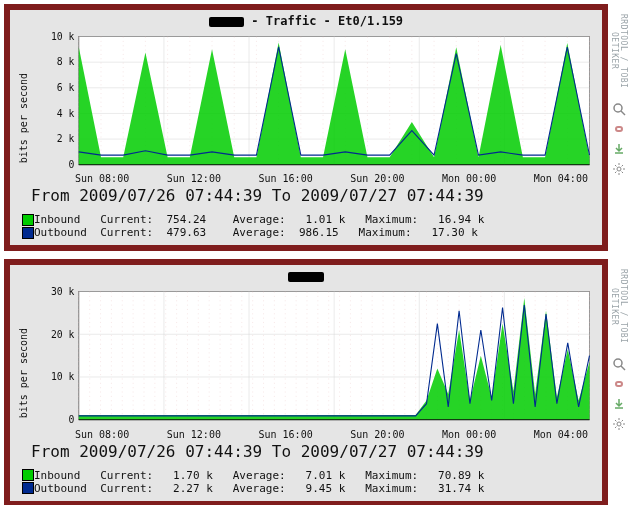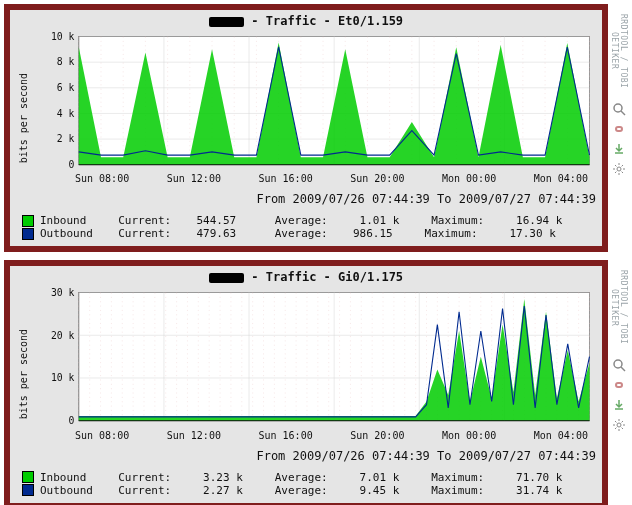--- a/index.html
+++ b/index.html
@@ -45,23 +45,23 @@
     transform: rotate(180deg);
     text-align: center;
     font-size: 10px;
     color: #111;
     padding: 4px 2px;
   }
   .plot-area { flex: 1; }
   svg.plot { display: block; width: 100%; }
   .xticks { display: flex; justify-content: space-between; font-size: 10px; color: #111; margin: 2px 8px 0 44px; }
   .xticks span { flex: 0 0 auto; }
-  .range { text-align: right; font-size: 12px; color: #111; margin-top: 8px; }
+  .range { text-align: left; font-size: 16px; color: #111; margin-top: 2px; }
   .legend { margin: 8px 0 0 6px; }
-  .legend-row { display: flex; align-items: center; gap: 6px; font-size: 11px; color: #111; white-space: pre; }
+  .legend-row { display: flex; align-items: center; font-size: 11px; color: #111; white-space: pre; }
   .swatch { width: 10px; height: 10px; border: 1px solid #000; flex: 0 0 10px; }
   .swatch.in  { background: #00cc00; }
   .swatch.out { background: #002a8f; }
   .toolbar {
     display: flex;
     flex-direction: column;
     gap: 6px;
     padding: 2px 0;
     width: 18px;
     align-items: center;
@@ -152,21 +152,21 @@
           <span>Mon 04:00</span>
         </div>
         <div class="range">From 2009/07/26 07:44:39 To 2009/07/27 07:44:39</div>
       </div>
     </div>
     <div class="legend">
       <div class="legend-row">
         <span class="swatch in"></span>
         <span>Inbound</span><span>   </span>
         <span>Current:</span><span>  </span>
-        <span>544.57</span><span>    </span>
+        <span>754.24</span><span>    </span>
         <span>Average:</span><span>   </span>
         <span>1.01 k</span><span>   </span>
         <span>Maximum:</span><span>   </span>
         <span>16.94 k</span>
       </div>
       <div class="legend-row">
         <span class="swatch out"></span>
         <span>Outbound</span><span>  </span>
         <span>Current:</span><span>  </span>
         <span>479.63</span><span>    </span>
@@ -201,21 +201,21 @@
           <circle cx="7" cy="7" r="2" fill="none" stroke="#888"></circle>
           <path d="M7 1v2M7 11v2M1 7h2M11 7h2M3 3l1.4 1.4M9.6 9.6L11 11M3 11l1.4-1.4M9.6 4.4L11 3" stroke="#888"></path>
         </svg>
       </span>
   </div>
 </div>
 
 <div class="panel-wrap">
   <div class="panel">
     <div class="title">
-      <span class="redact">&nbsp;</span><span> - Traffic - Gi0/1.175</span>
+      <span class="redact">&nbsp;</span>
     </div>
     <div class="chart-row">
       <div class="ylab">bits per second</div>
       <div class="plot-area">
         <svg class="plot" viewBox="0 0 520 130" preserveAspectRatio="none">
             <rect x="44" y="6" width="470" height="118" fill="#fff" stroke="#000" stroke-width="0.6"></rect>
             <line x1="44" y1="124" x2="514" y2="124" stroke="#d9d9d9" stroke-width="0.5"></line>
             <text x="40" y="127" text-anchor="end" font-size="9" fill="#111" font-family="monospace">0</text>
             <line x1="44" y1="84.66666666666667" x2="514" y2="84.66666666666667" stroke="#d9d9d9" stroke-width="0.5"></line>
             <text x="40" y="87.66666666666667" text-anchor="end" font-size="9" fill="#111" font-family="monospace">10 k</text>
@@ -291,25 +291,25 @@
           <span>Mon 04:00</span>
         </div>
         <div class="range">From 2009/07/26 07:44:39 To 2009/07/27 07:44:39</div>
       </div>
     </div>
     <div class="legend">
       <div class="legend-row">
         <span class="swatch in"></span>
         <span>Inbound</span><span>   </span>
         <span>Current:</span><span>   </span>
-        <span>3.23 k</span><span>   </span>
+        <span>1.70 k</span><span>   </span>
         <span>Average:</span><span>   </span>
         <span>7.01 k</span><span>   </span>
         <span>Maximum:</span><span>   </span>
-        <span>71.70 k</span>
+        <span>70.89 k</span>
       </div>
       <div class="legend-row">
         <span class="swatch out"></span>
         <span>Outbound</span><span>  </span>
         <span>Current:</span><span>   </span>
         <span>2.27 k</span><span>   </span>
         <span>Average:</span><span>   </span>
         <span>9.45 k</span><span>   </span>
         <span>Maximum:</span><span>   </span>
         <span>31.74 k</span>

